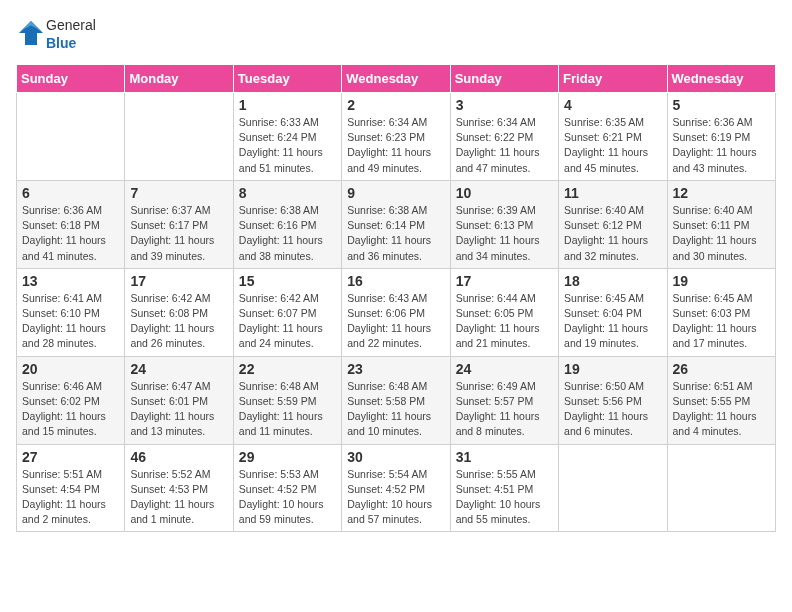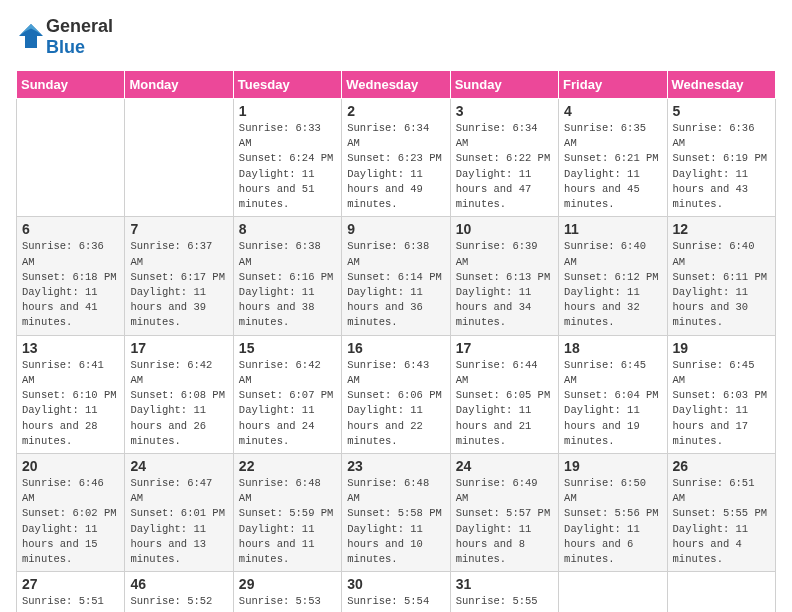--- a/index.html
+++ b/index.html
@@ -15,26 +15,26 @@
       justify-content: space-between;
       align-items: flex-start;
       margin-bottom: 12px;
     }
     .logo {
       display: flex;
       align-items: center;
       gap: 0px;
     }
     .logo-text-general {
-      font-size: 18px;
-      font-weight: bold;
+      font-size: 14px;
+      font-weight: normal;
       color: #333;
     }
     .logo-text-blue {
-      font-size: 18px;
+      font-size: 14px;
       font-weight: bold;
       color: #1a6eb5;
     }
     .logo-icon {
       width: 30px;
       height: 30px;
       margin-bottom: 2px;
     }
     .title-block {
       text-align: right;
@@ -79,21 +79,20 @@
       font-size: 14px;
       font-weight: bold;
       color: #333;
       display: block;
       margin-bottom: 2px;
     }
     .day-detail {
       color: #444;
       font-size: 10.5px;
       line-height: 1.45;
-      font-family: Liberation Mono, monospace;
     }
     .empty-cell {
       background: #fff !important;
     }
   </style>
 </head>
 <body>
 
 <div class="header">
   <div class="logo">

